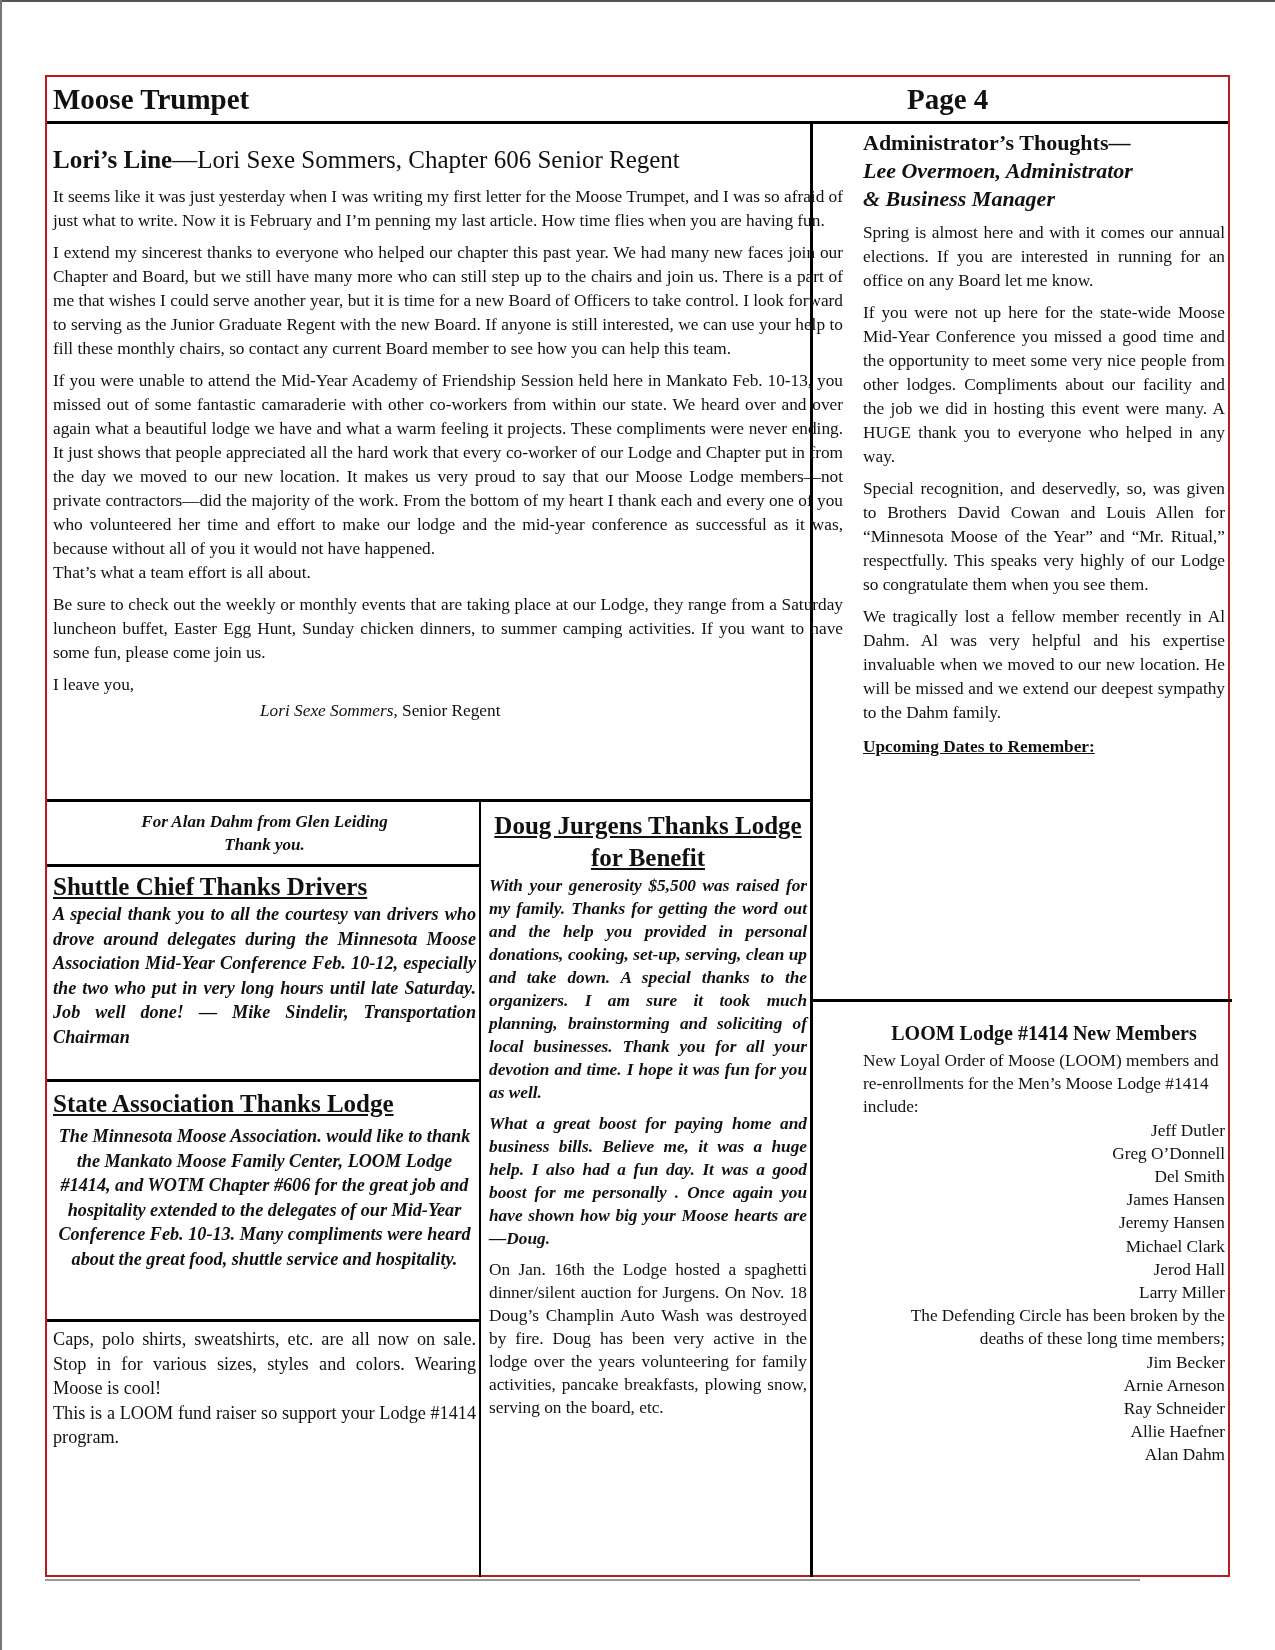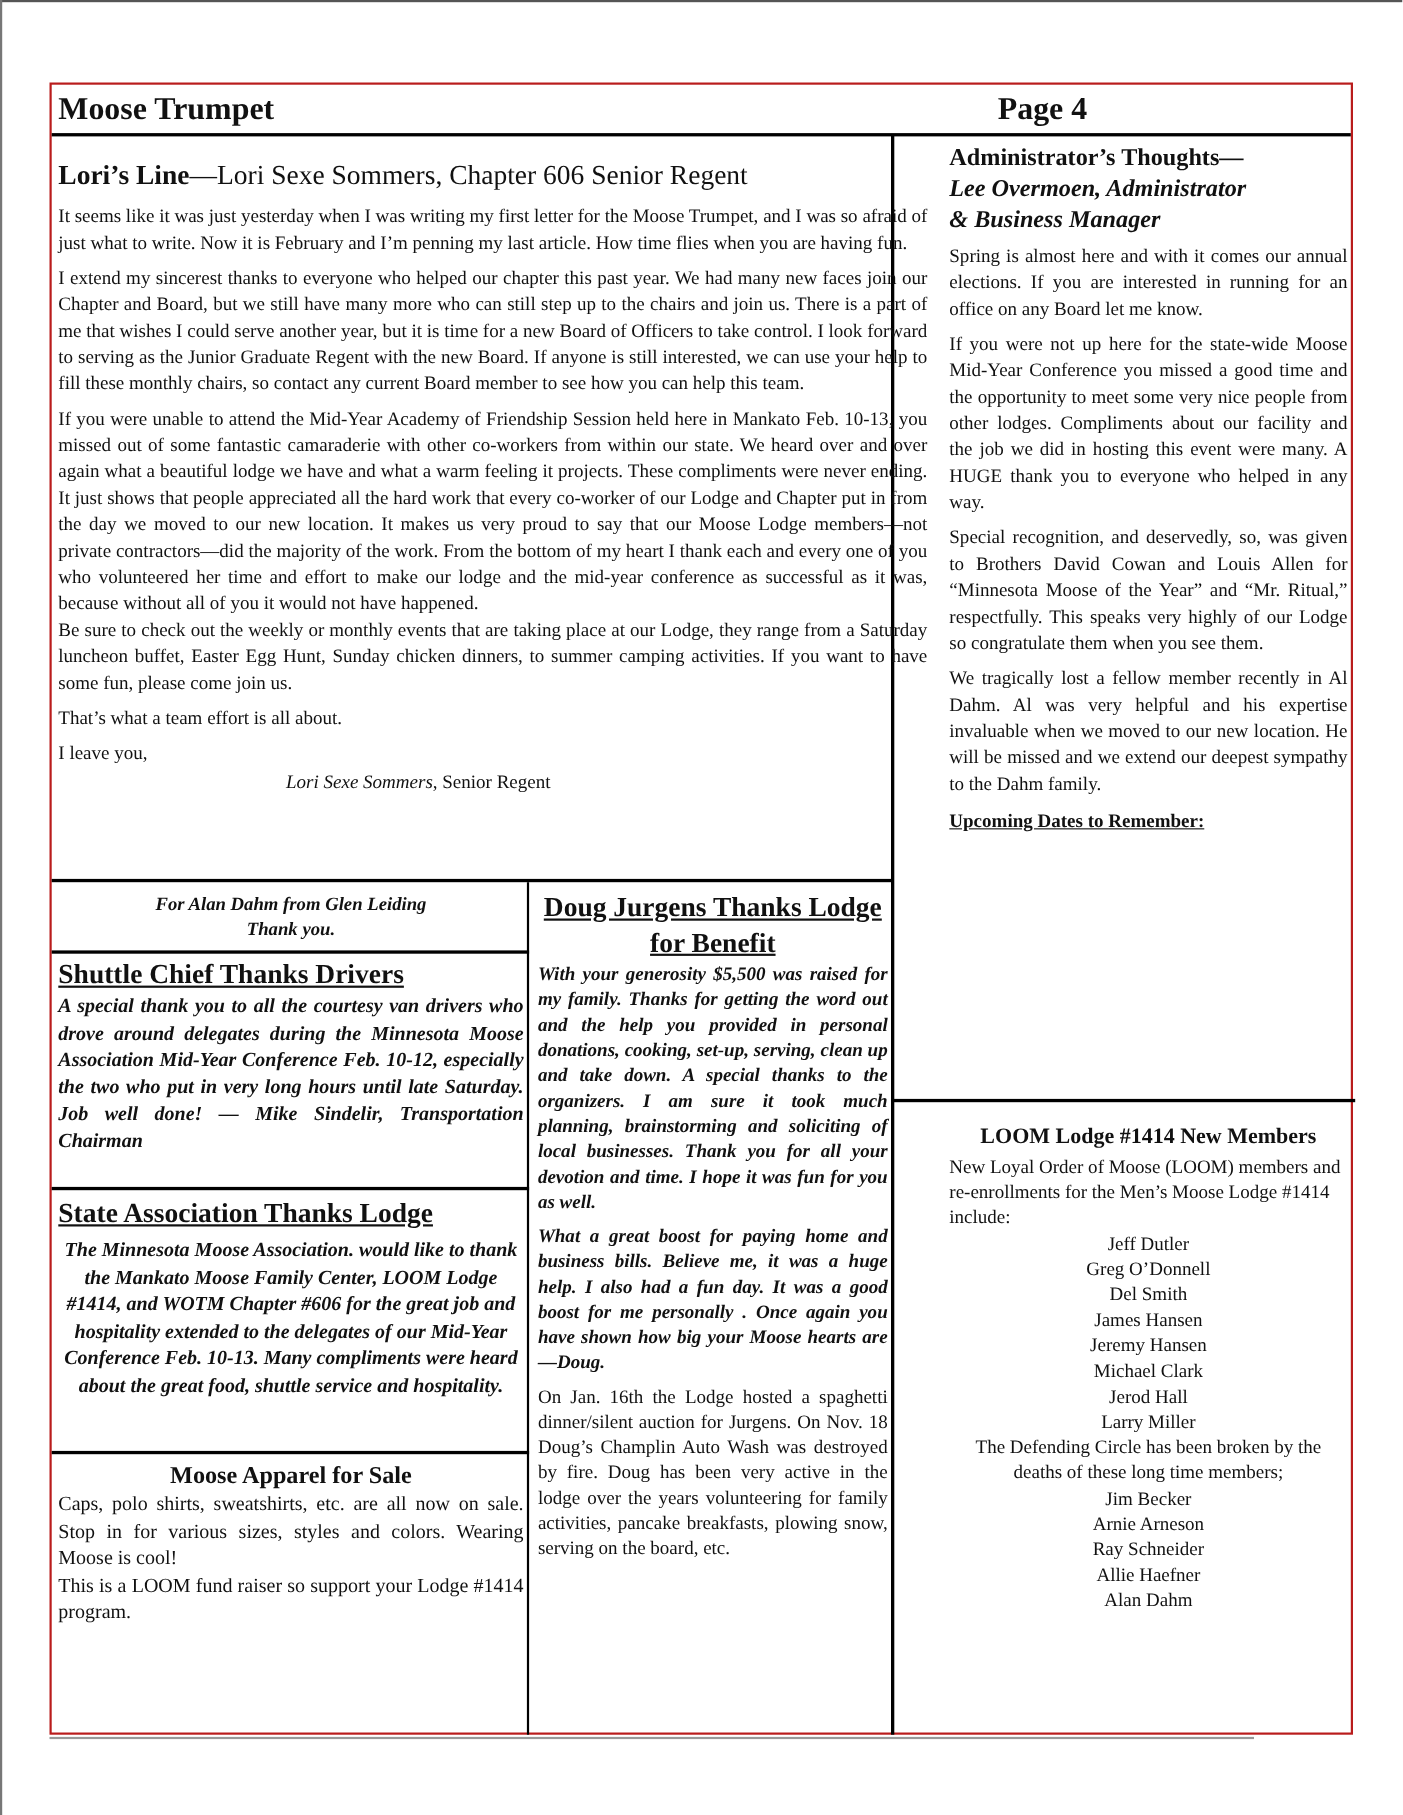--- a/index.html
+++ b/index.html
@@ -32,21 +32,21 @@
   .admin .h2 { font-weight: bold; font-style: italic; font-size: 22px; line-height: 28px; text-align: left; }
   .admin p { margin-top: 8px; }
   .admin .upcoming { font-weight: bold; text-decoration: underline; margin-top: 10px; font-size: 17.3px; }
   .admin ul { list-style: none; margin: 14px 0 0 0; padding: 0; text-align: left; }
   .admin li { line-height: 23.5px; white-space: nowrap; }
 
   
   .loom { left: 816px; top: 940px; width: 362px; font-size: 17.3px; line-height: 23.2px; }
   .loom h3 { margin: 0; text-align: center; font-size: 20px; line-height: 32px; font-weight: bold; }
   .loom .intro { text-align: left; }
-  .loom .name { text-align: center; }
+  .loom .name { text-align: right; }
 
   
   .dahm { left: 6px; top: 733px; width: 423px; text-align: center; font-weight: bold; font-style: italic; font-size: 17px; line-height: 23px; }
   .shuttle { left: 6px; top: 795px; width: 423px; font-size: 18.2px; line-height: 24.5px; }
   .shuttle h3, .state h3 { margin: 0; font-size: 25px; line-height: 30px; font-weight: bold; text-decoration: underline; }
   .shuttle .body, .state .body { font-style: italic; font-weight: bold; font-weight: 600; text-align: justify; }
   .state { left: 6px; top: 1012px; width: 423px; font-size: 18.2px; line-height: 24.5px; }
   .state .body { margin-top: 5px; text-align: center; }
   .apparel { left: 6px; top: 1250px; width: 423px; font-size: 18.2px; line-height: 24.5px; }
   .apparel h3 { margin: 0; text-align: center; font-size: 22px; line-height: 28px; font-weight: bold; }
@@ -81,22 +81,22 @@
   <div class="hr" style="left:0; top:787px; width:434px;"></div>
   <div class="hr" style="left:0; top:1002px; width:434px;"></div>
   <div class="hr" style="left:0; top:1242px; width:434px;"></div>
   <div class="hr" style="left:765px; top:922px; width:420px;"></div>
 
   <div class="box lori">
     <h2><b>Lori’s Line</b><span>—Lori Sexe Sommers, Chapter 606 Senior Regent</span></h2>
     <p>It seems like it was just yesterday when I was writing my first letter for the Moose Trumpet, and I was so afraid of just what to write.  Now it is February and I’m penning my last article.  How time flies when you are having fun.</p>
     <p>I extend my sincerest thanks to everyone who helped our chapter this past year.  We had many new faces join our Chapter and Board, but we still have many more who can still step up to the chairs and join us.  There is a part of me that wishes I could serve another year, but it is time for a new Board of Officers to take control.  I look forward to serving as the Junior Graduate Regent with the new Board.  If anyone is still interested, we can use your help to fill these monthly chairs, so contact any current Board member to see how you can help this team.</p>
     <p style="margin-bottom:0;">If you were unable to  attend the Mid-Year Academy of Friendship Session held here in Mankato Feb. 10-13, you missed out of some fantastic camaraderie with other co-workers from within our state.  We heard over and over again what a beautiful lodge we have and what a warm feeling it projects.  These compliments were never ending. It just shows that people appreciated all the hard work that every co-worker of our Lodge and Chapter put in from the day we moved to our new location.  It makes us very proud to say that our Moose Lodge members—not private contractors—did the majority of the work.  From the bottom of my heart I thank each and every one of you who volunteered her time and effort to make our lodge and the mid-year conference as successful as it was, because without all of you it would not have happened.</p>
+    <p>That’s what a team effort is all about.</p>
     <p>Be sure to check out the weekly or monthly events that are taking place at our Lodge, they range from a Saturday luncheon buffet, Easter Egg Hunt, Sunday chicken dinners, to summer camping activities.  If you want to have some fun, please come join us.</p>
-    <p>That’s what a team effort is all about.</p>
     <p style="margin-bottom:0;">I leave you,</p>
     <p class="sig"><i>Lori Sexe Sommers</i><span>, Senior Regent</span></p>
   </div>
 
   <div class="box admin">
     <div class="h1">Administrator’s Thoughts—</div>
     <div class="h2">Lee Overmoen, Administrator</div>
     <div class="h2">&amp;  Business Manager</div>
     <p>Spring is almost here and with it comes our annual elections.  If you are interested in running for an office on any Board let me know.</p>
     <p>If  you were not up here for the state-wide Moose Mid-Year Conference you missed a good time and the opportunity to meet some very nice people from other lodges. Compliments about our facility and the job we did in hosting this event were many.  A HUGE thank you to everyone who helped in any way.</p>
@@ -114,21 +114,20 @@
     <h3>Shuttle Chief Thanks Drivers</h3>
     <div class="body">A special thank you to all the courtesy van drivers who drove around delegates during the Minnesota Moose Association Mid-Year Conference Feb. 10-12, especially the two who put in very long hours until late Saturday.  Job well done! — Mike Sindelir, Transportation Chairman</div>
   </div>
 
   <div class="box state">
     <h3>State Association Thanks Lodge</h3>
     <div class="body">The Minnesota Moose Association. would like to thank the Mankato Moose Family Center, LOOM Lodge #1414, and WOTM Chapter #606 for the great job and hospitality extended to the delegates of our Mid-Year Conference Feb. 10-13.  Many compliments were heard about the great food, shuttle service and hospitality.</div>
   </div>
 
   <div class="box apparel">
-    <h3>Moose Apparel for Sale</h3>
     <div class="body">Caps, polo shirts, sweatshirts, etc. are all now on sale.  Stop in for various sizes, styles and colors.  Wearing Moose is cool!</div>
     <div class="body">This is a LOOM fund raiser so support your Lodge #1414 program.</div>
   </div>
 
   <div class="box doug">
     <h3>Doug Jurgens Thanks Lodge for Benefit</h3>
     <p class="it">With your generosity $5,500 was raised for my family.  Thanks for getting the word out and the help you provided in personal donations, cooking, set-up, serving, clean up and take down.  A special thanks to the organizers.  I am sure it took much planning, brainstorming and soliciting of local businesses.  Thank you for all your devotion and time.  I hope it was fun for you as well.</p>
     <p class="it">What a great boost for paying home and business bills.  Believe me, it was a huge help.  I also had a fun day.  It was a good boost for me personally .  Once again you have shown how big your Moose hearts are—Doug.</p>
     <p class="plain">On Jan. 16th the Lodge hosted a spaghetti dinner/silent auction for Jurgens. On Nov. 18 Doug’s Champlin Auto Wash was destroyed by fire.  Doug has been very active in the lodge over the years volunteering for family activities, pancake breakfasts, plowing snow, serving on the board, etc.</p>
   </div>

